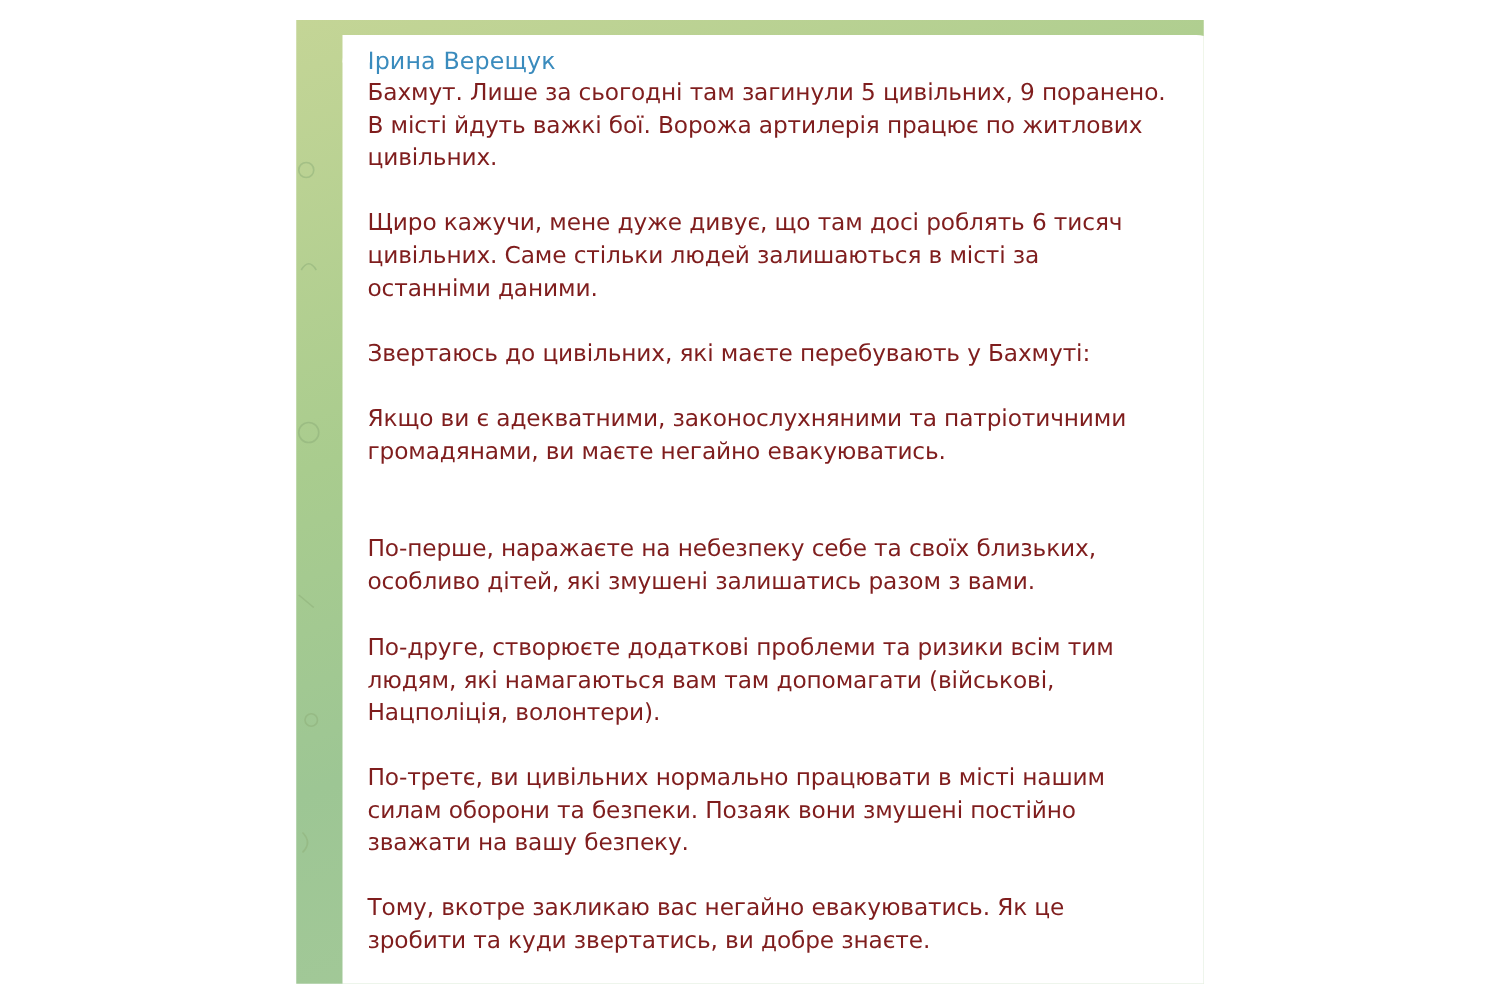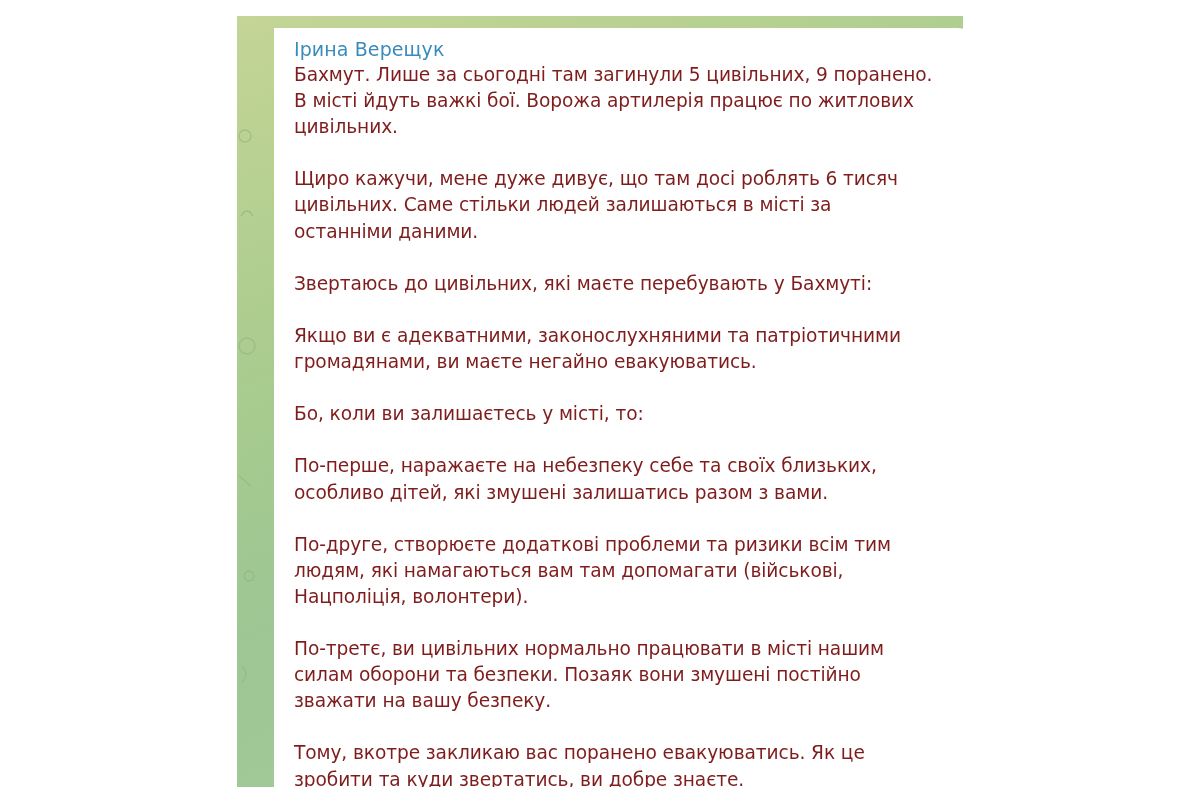--- a/index.html
+++ b/index.html
@@ -61,30 +61,29 @@
       <div class="blank"></div>
       <p>Щиро кажучи, мене дуже дивує, що там досі роблять 6 тисяч</p>
       <p>цивільних. Саме стільки людей залишаються в місті за</p>
       <p>останніми даними.</p>
       <div class="blank"></div>
       <p>Звертаюсь до цивільних, які маєте перебувають у Бахмуті:</p>
       <div class="blank"></div>
       <p>Якщо ви є адекватними, законослухняними та патріотичними</p>
       <p>громадянами, ви маєте негайно евакуюватись.</p>
       <div class="blank"></div>
-      <p>Бо, коли ви залишаєтесь у місті, то:</p>
       <div class="blank"></div>
       <p>По-перше, наражаєте на небезпеку себе та своїх близьких,</p>
       <p>особливо дітей, які змушені залишатись разом з вами.</p>
       <div class="blank"></div>
       <p>По-друге, створюєте додаткові проблеми та ризики всім тим</p>
       <p>людям, які намагаються вам там допомагати (військові,</p>
       <p>Нацполіція, волонтери).</p>
       <div class="blank"></div>
       <p>По-третє, ви цивільних нормально працювати в місті нашим</p>
       <p>силам оборони та безпеки. Позаяк вони змушені постійно</p>
       <p>зважати на вашу безпеку.</p>
       <div class="blank"></div>
-      <p>Тому, вкотре закликаю вас поранено евакуюватись. Як це</p>
+      <p>Тому, вкотре закликаю вас негайно евакуюватись. Як це</p>
       <p>зробити та куди звертатись, ви добре знаєте.</p>
     </div>
   </div>
 </div>
 
 </body></html>

